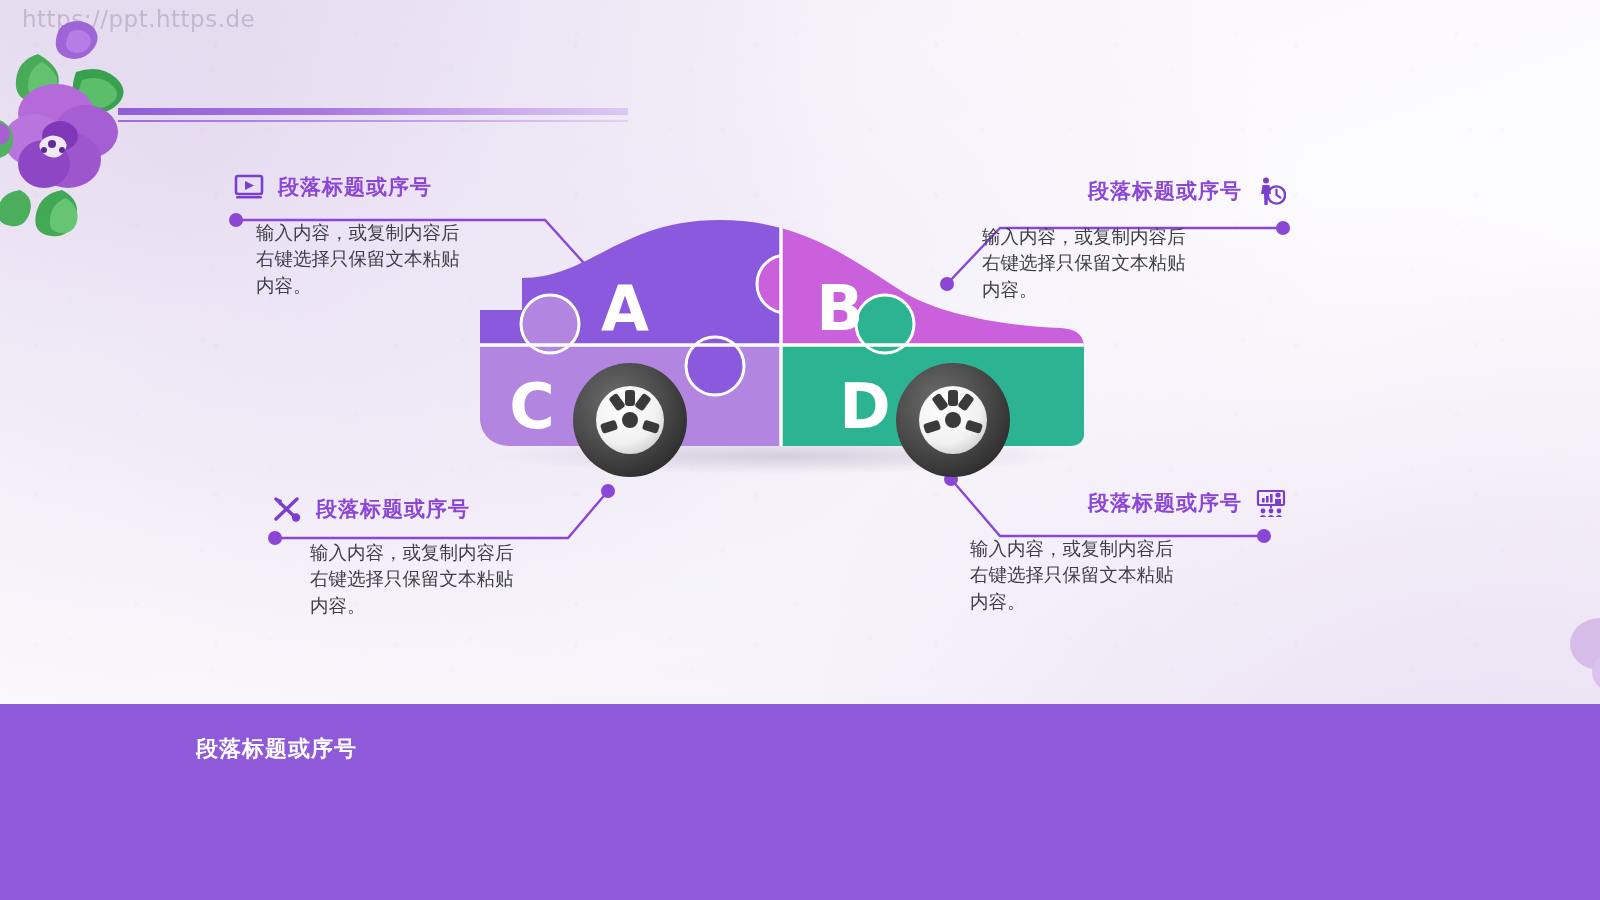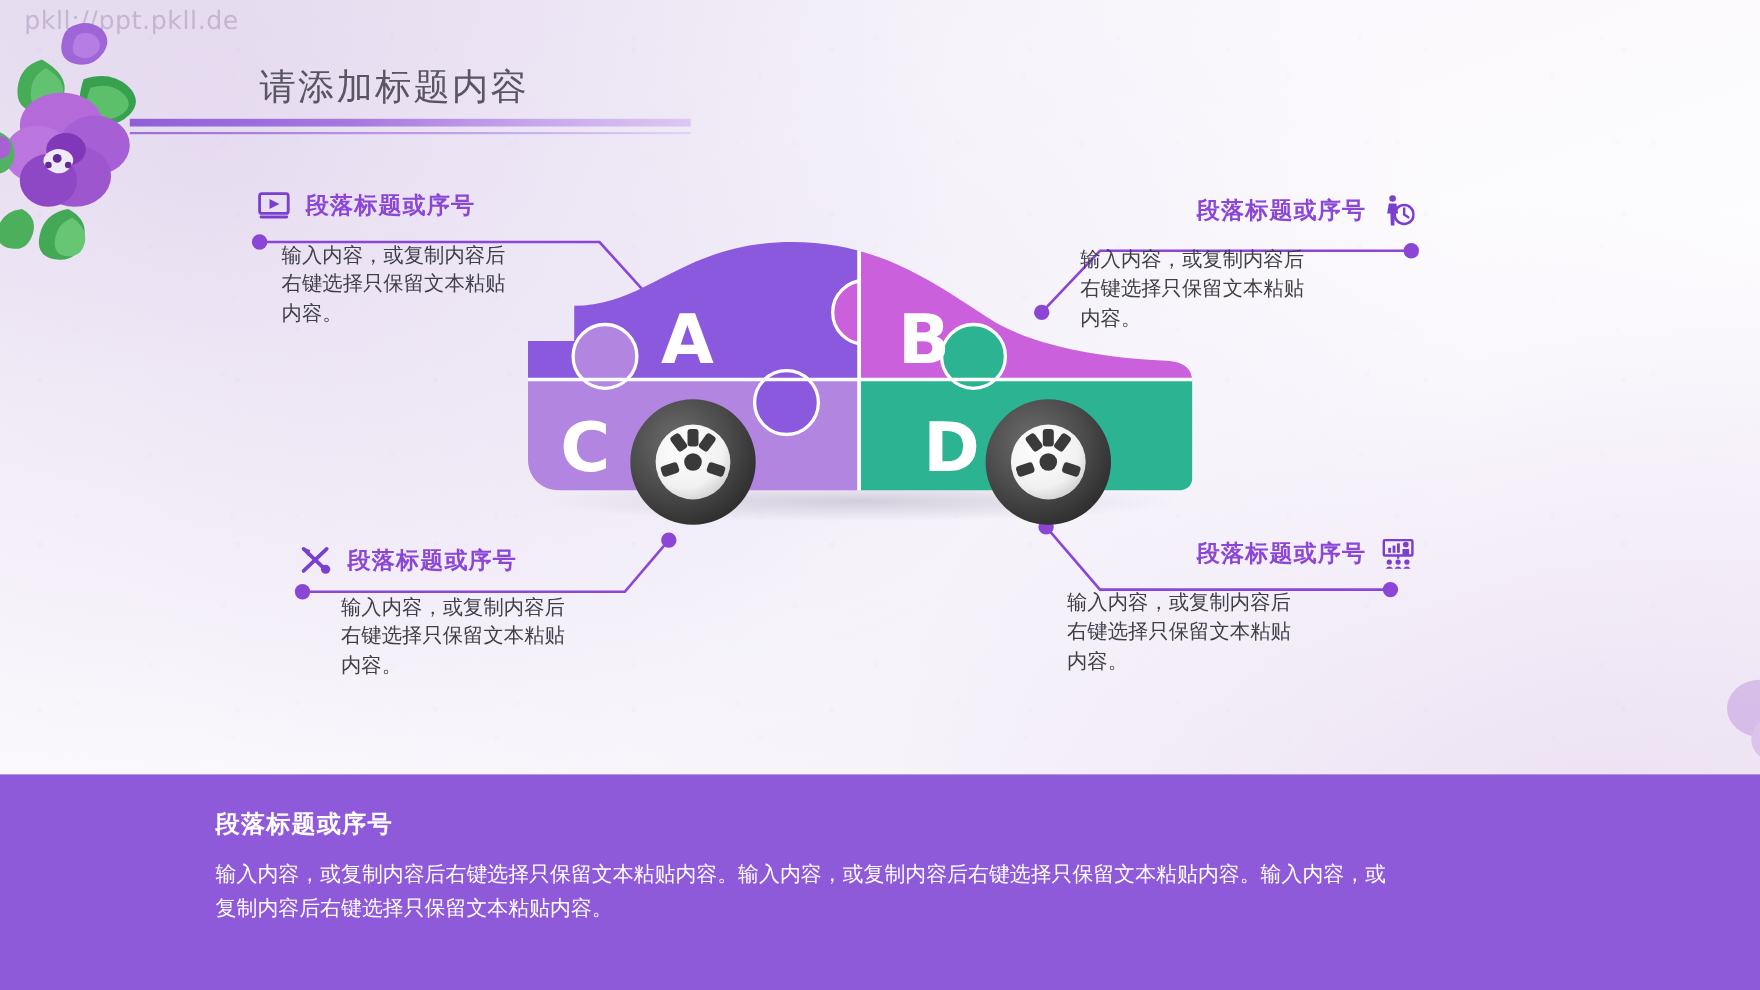--- a/index.html
+++ b/index.html
@@ -70,21 +70,21 @@
     letter-spacing:1px;font-family:"DejaVu Sans",sans-serif;}
   #banner-body{position:absolute;left:196px;top:76px;width:1210px;font-size:19px;line-height:1.62;
     color:#fff;font-family:"DejaVu Sans",sans-serif;white-space:pre-line;}
 </style>
 </head>
 <body>
 
 <div id="slide">
   <div id="texture"></div>
 
-  <div id="watermark">pkll://ppt.pkll.de</div>
+  <div id="watermark">https://ppt.https.de</div>
 
   <svg id="flower" viewBox="0 0 170 230">
     <g opacity="0.95">
       <path d="M72 12 q16-10 30 0 q10 10 2 22 q-10 14 -26 10 q-14-4 -12-18 q1-9 6-14z" fill="#9b5fd6"></path>
       <path d="M80 18 q10-5 18 2 q6 7 0 14 q-8 8 -18 3 q-8-5 0-19z" fill="#b478e4"></path>
       <path d="M48 40 q-20 6 -22 26 q-2 20 18 22 q18 2 24-16 q5-18 -20-32z" fill="#3fa94f"></path>
       <path d="M52 48 q-13 6 -14 22 q-1 14 12 15 q13 1 17-12 q3-14 -15-25z" fill="#5cc06a"></path>
       <path d="M86 58 q24-8 40 6 q14 13 2 26 q-14 14 -34 6 q-18-8 -8-38z" fill="#2f9d46"></path>
       <path d="M92 66 q18-6 30 5 q10 10 0 18 q-12 9 -26 3 q-12-6 -4-26z" fill="#55bd63"></path>
       <ellipse cx="66" cy="100" rx="38" ry="30" fill="#b364d9"></ellipse>
@@ -103,21 +103,20 @@
       <path d="M4 104 q-16 8 -14 26 q2 16 18 14 q14-2 15-18 q1-16 -19-22z" fill="#49b05a"></path>
       <ellipse cx="8" cy="120" rx="12" ry="11" fill="#a45ad0"></ellipse>
     </g>
   </svg>
 
   <svg id="flower-br" viewBox="0 0 120 120">
     <ellipse cx="86" cy="52" rx="30" ry="26" fill="#9f62cf"></ellipse>
     <ellipse cx="104" cy="80" rx="26" ry="22" fill="#b077da"></ellipse>
   </svg>
 
-  <div id="title">请添加标题内容</div>
   <div id="rule-thick"></div>
   <div id="rule-thin"></div>
 
   <svg id="connectors" viewBox="0 0 1600 900">
 
     <polyline points="236,220 545,220 592,272" fill="none" stroke="#8b46d6" stroke-width="2.4"></polyline>
     <circle cx="236" cy="220" r="7" fill="#8b46d6"></circle>
     <circle cx="592" cy="272" r="7" fill="#8b46d6"></circle>
 
     <polyline points="1283,228 1000,228 947,284" fill="none" stroke="#8b46d6" stroke-width="2.4"></polyline>
@@ -284,16 +283,14 @@
         </g>
       </svg>
     </div>
     <div class="co-body">输入内容，或复制内容后
 右键选择只保留文本粘贴
 内容。</div>
   </div>
 
   <div id="banner" style="background: rgb(143, 90, 218);">
     <div id="banner-title">段落标题或序号</div>
-    <div id="banner-body">输入内容，或复制内容后右键选择只保留文本粘贴内容。输入内容，或复制内容后右键选择只保留文本粘贴内容。输入内容，或
-复制内容后右键选择只保留文本粘贴内容。</div>
   </div>
 </div>
 
 </body></html>

